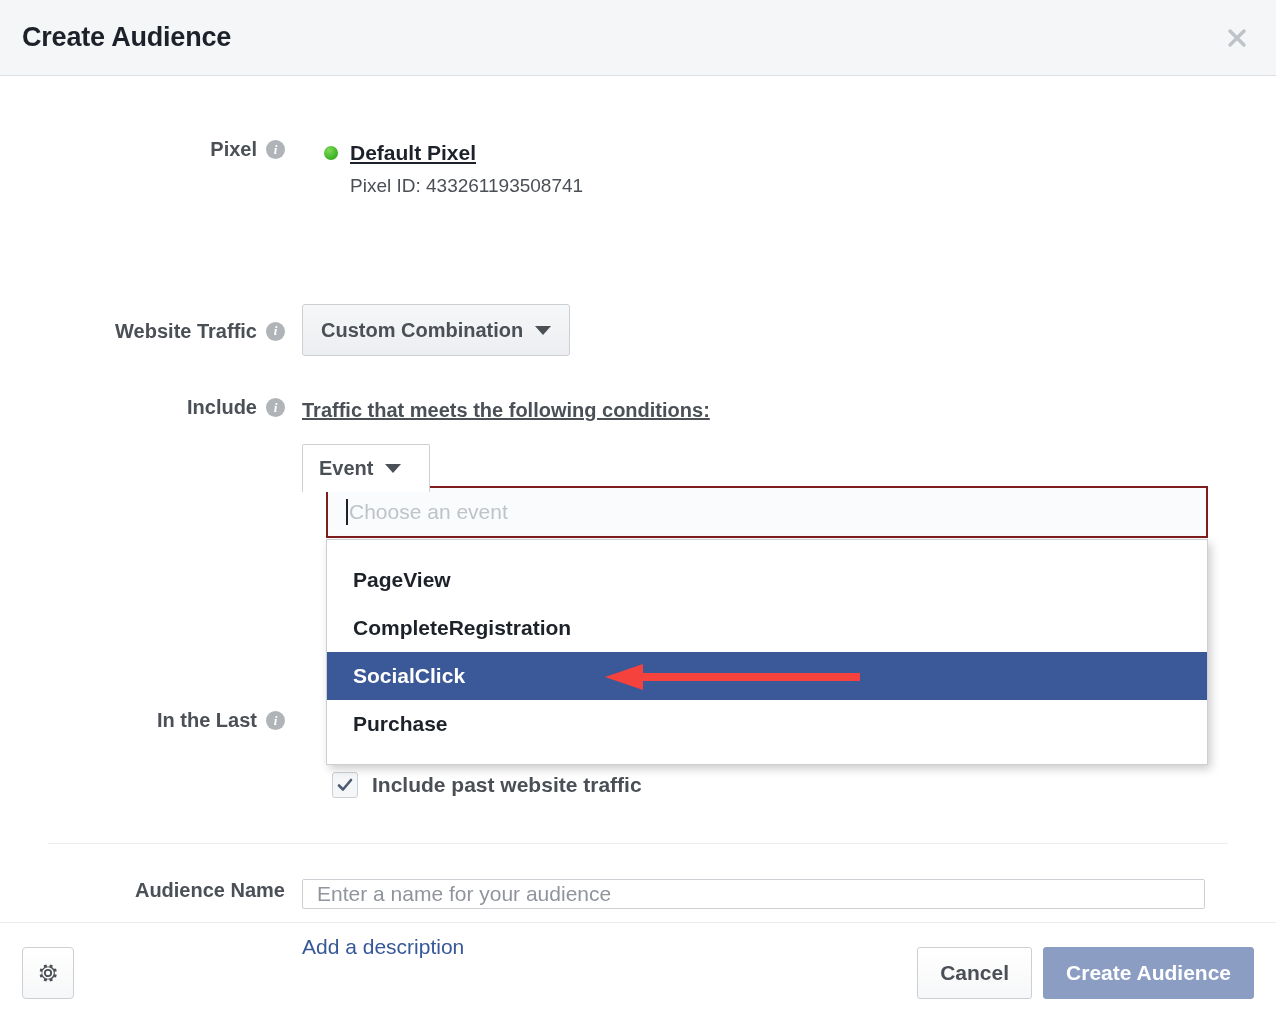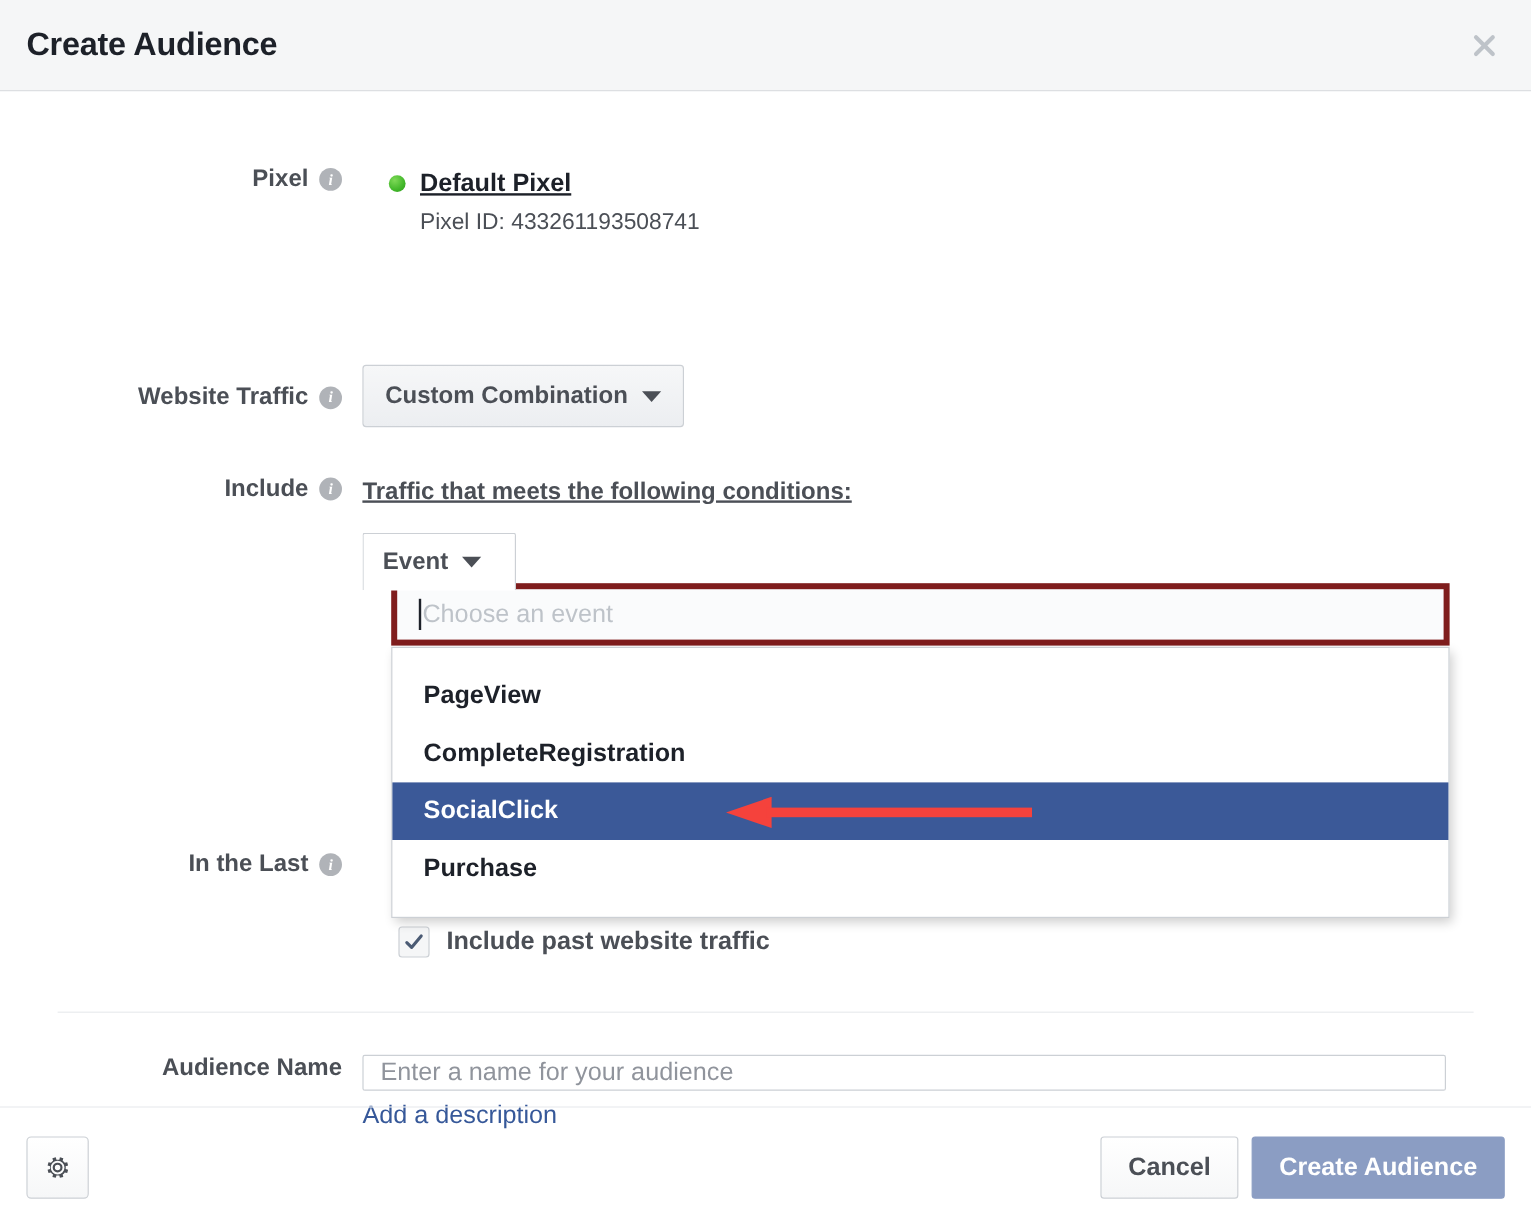--- a/index.html
+++ b/index.html
@@ -197,21 +197,21 @@
 
   
   .event-search {
     position: absolute;
     left: 326px;
     top: 410px;
     width: 882px;
     height: 52px;
     box-sizing: border-box;
     background: #fafbfc;
-    border: 5px solid #7f1d1d;
+    border: 2px solid #7f1d1d;
     display: flex;
     align-items: center;
     z-index: 2;
   }
   .event-search .caret-bar {
     width: 2px;
     height: 26px;
     background: #1d2129;
     margin-left: 18px;
     margin-right: 0;
@@ -315,21 +315,21 @@
     border-radius: 2px;
     background: #ffffff;
     font-size: 21px;
     color: #1d2129;
     padding: 0 14px;
     font-family: "Liberation Sans", sans-serif;
     outline: none;
   }
   .text-input::placeholder { color: #90949c; }
   .link {
-    margin-top: 9px;
+    margin-top: 26px;
     font-size: 21px;
     color: #365899;
     cursor: pointer;
     text-decoration: none;
     align-self: flex-start;
   }
 
   
   .dialog-footer {
     height: 100px;

